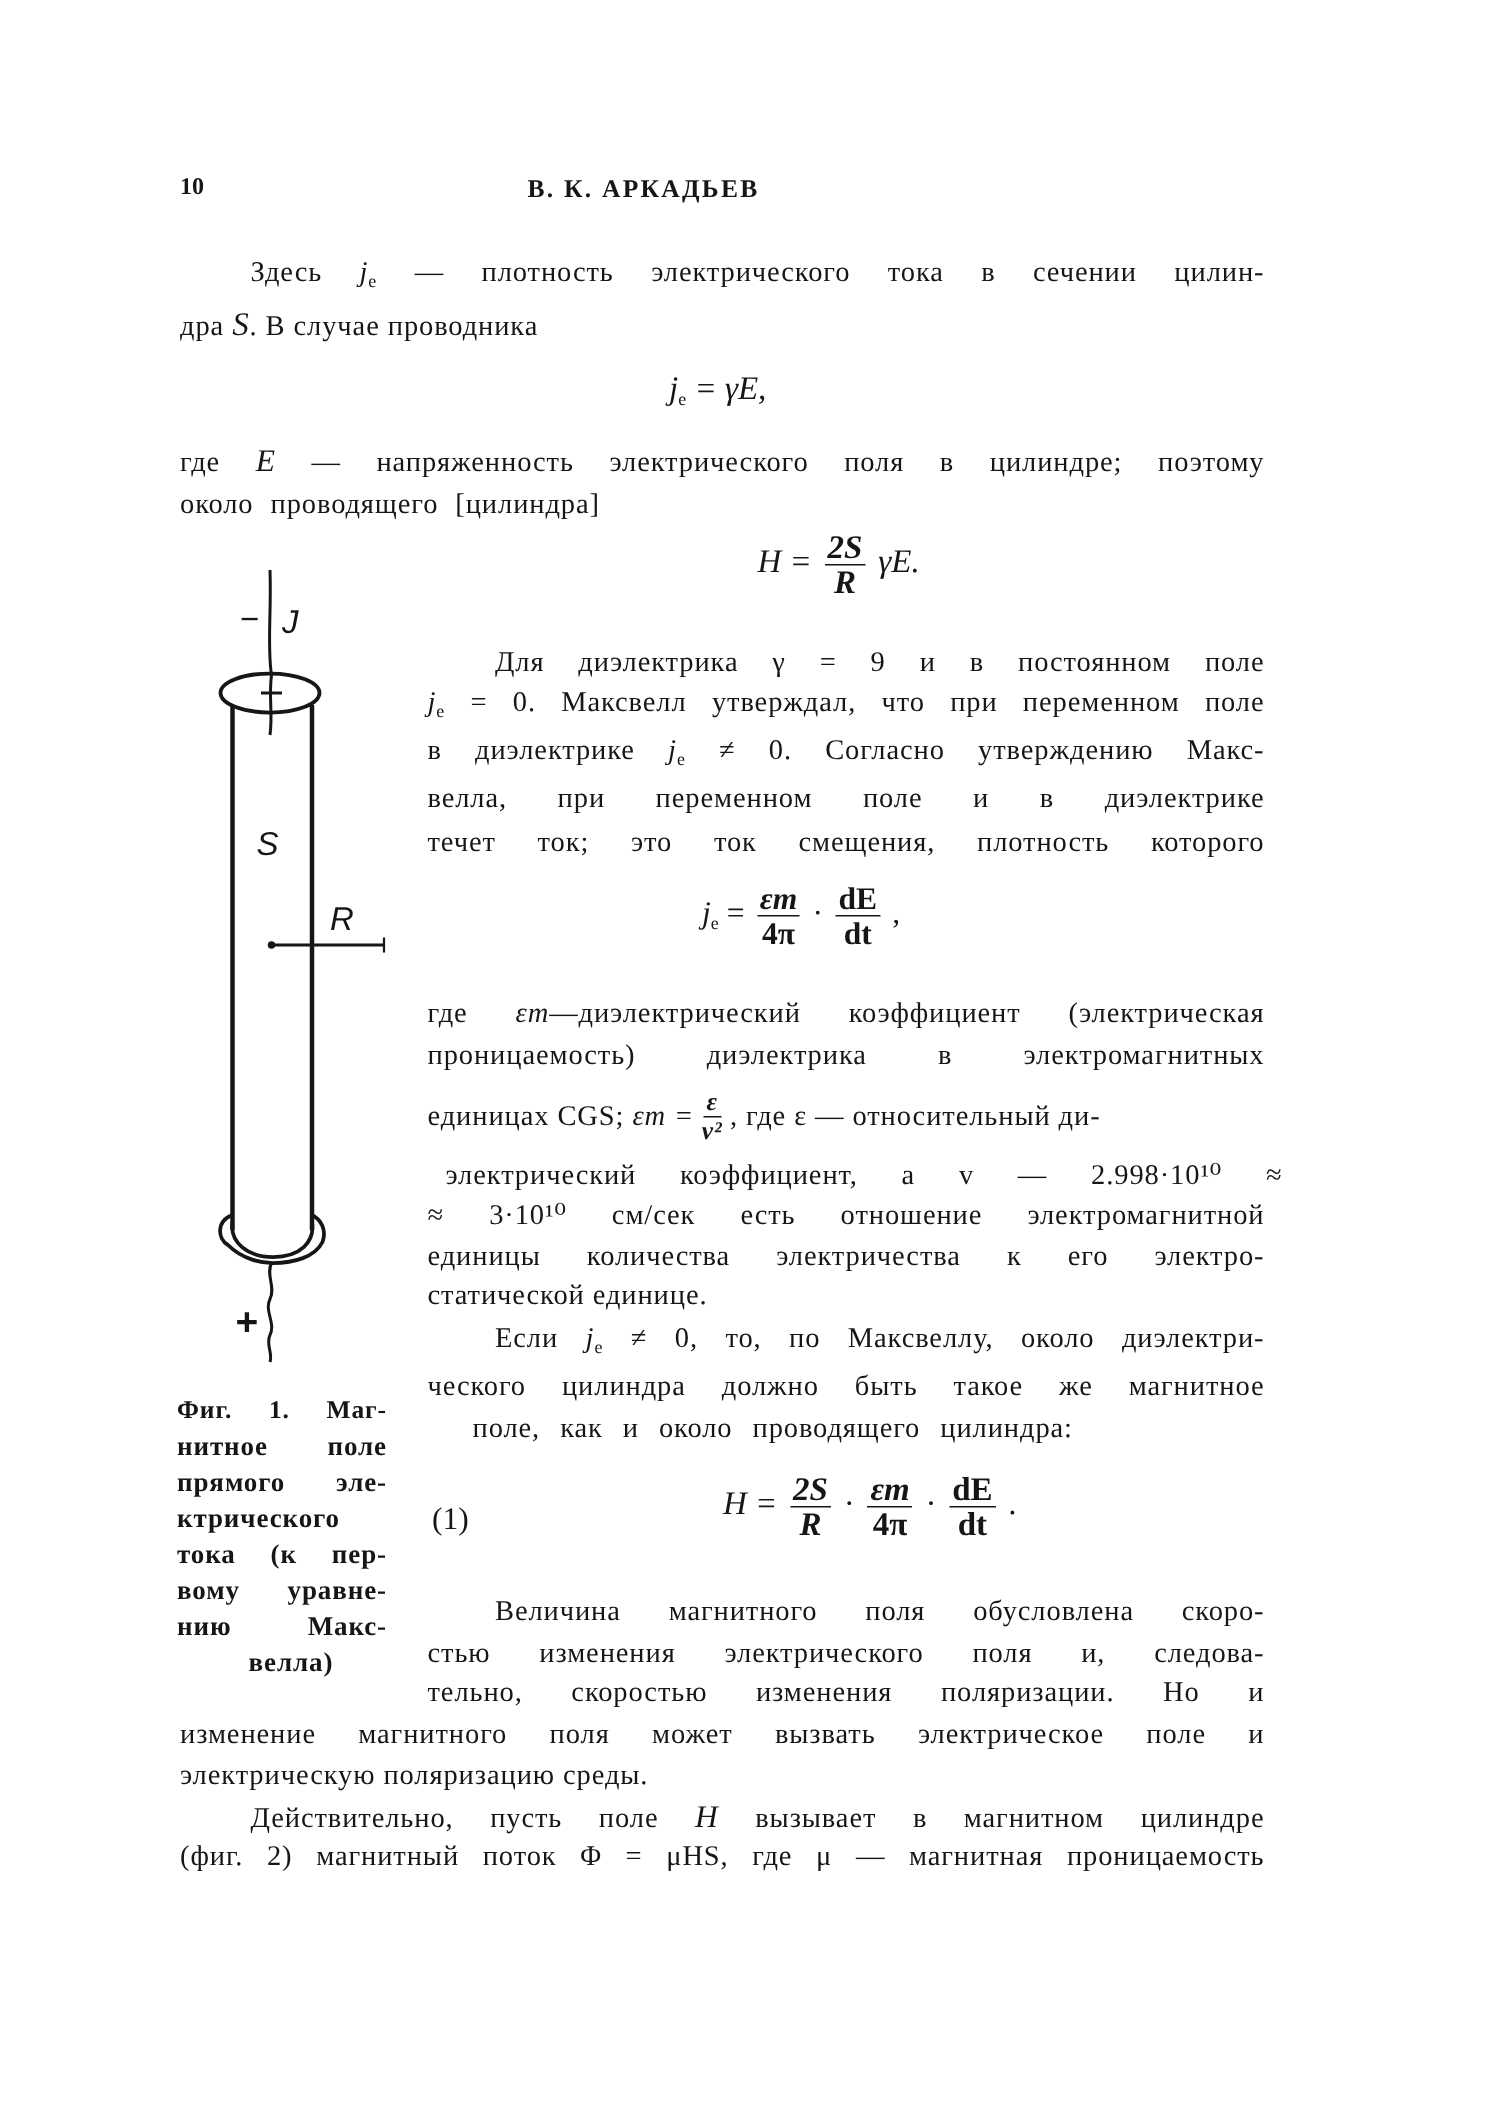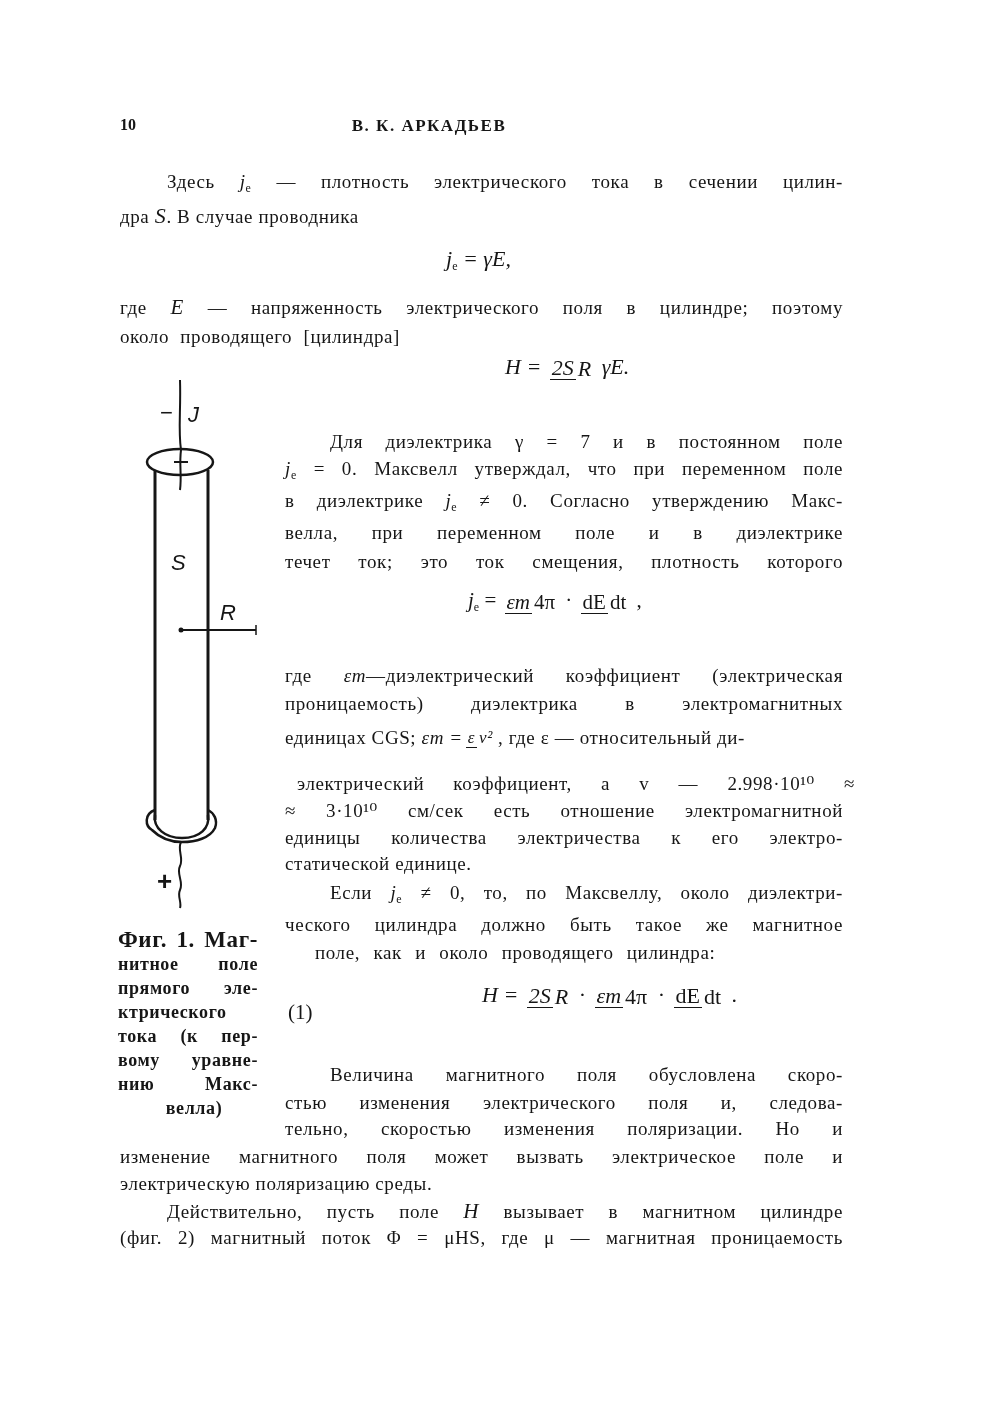--- a/index.html
+++ b/index.html
@@ -8,21 +8,21 @@
     font-family: "Liberation Serif", "DejaVu Serif", serif;
     color: #161616;
   }
   .abs { position: absolute; }
   .line { position: absolute; font-size: 19px; line-height: 24px; white-space: nowrap; letter-spacing: 0.6px; }
   .just { text-align: justify; text-align-last: justify; }
   .header-num { left: 120px; top: 116px; font-size: 16px; font-weight: bold; }
   .header-title { left: 0; width: 848px; top: 116px; text-align: center; font-size: 17px; font-weight: bold; letter-spacing: 1.5px; padding-left: 10px; box-sizing: border-box;}
   i, .it { font-style: italic; }
   sub { font-size: 12px; vertical-align: -4px; line-height: 0; }
-  .frac { display: inline-flex; flex-direction: row; align-items: center; vertical-align: middle; margin: 0 3px; line-height: 22px; }
+  .frac { display: inline-flex; flex-direction: column; align-items: center; vertical-align: middle; margin: 0 3px; line-height: 22px; font-weight: bold; }
   .frac .num { border-bottom: 1.5px solid #161616; padding: 0 2px; }
   .frac .den { padding: 0 2px; }
   .formula { position: absolute; font-size: 22px; white-space: nowrap; }
   .caption { position: absolute; left: 118px; top: 928px; width: 140px; font-size: 18px; line-height: 24px; font-weight: bold; letter-spacing: 0.6px; }
   .caption div { text-align: justify; text-align-last: justify; }
   .caption .last { text-align: center; text-align-last: center; padding-left: 12px; }
   .fig-label { position: absolute; font-style: italic; font-size: 22px; font-family: "Liberation Sans", sans-serif; }
 </style>
 </head>
 <body>
@@ -49,21 +49,21 @@
 
 <div class="formula" style="left:505px; top:354px;">
   <i>H =</i>
   <span class="frac">
       <span class="num it">2S</span>
       <span class="den it">R</span>
     </span>
   <i>γE.</i>
 </div>
 
-<div class="line just" style="left:330px; top:430px; width:513px;">Для диэлектрика γ = 7 и в постоянном поле</div>
+<div class="line just" style="left:330px; top:430px; width:513px;">Для диэлектрика γ = 9 и в постоянном поле</div>
 <div class="line just" style="left:285px; top:457px; width:558px;">
   <span style="display:inline-block; width:558px;"><i>j</i><sub>e</sub> <span>= 0. Максвелл утверждал, что при переменном поле</span></span>
 </div>
 <div class="line just" style="left:285px; top:489px; width:558px;">
   <span>в диэлектрике</span> <i>j</i><sub>e</sub> <span>≠ 0. Согласно утверждению Макс-</span>
 </div>
 <div class="line just" style="left:285px; top:521px; width:558px;">велла, при переменном поле и в диэлектрике</div>
 <div class="line just" style="left:285px; top:550px; width:558px;">течет ток; это ток смещения, плотность которого</div>
 
 <div class="formula" style="left:468px; top:588px; font-size:21px;">
@@ -156,21 +156,21 @@
   <line x1="136" y1="255" x2="136" y2="265" stroke="#161616" stroke-width="1.5"></line>
 </svg>
 
 <div class="fig-label" style="left:160px; top:400px; font-style:normal;">−</div>
 <div class="fig-label" style="left:188px; top:402px;">J</div>
 <div class="fig-label" style="left:171px; top:550px;">S</div>
 <div class="fig-label" style="left:220px; top:600px;">R</div>
 <div class="fig-label" style="left:157px; top:866px; font-style:normal; font-size:26px; font-weight:bold;">+</div>
 
 <div class="caption">
-  <div style="font-size:23px;">Фиг. 1. Маг-</div>
+  <div style="font-size:17px;">Фиг. 1. Маг-</div>
   <div>нитное поле</div>
   <div>прямого эле-</div>
   <div>ктрического</div>
   <div>тока (к пер-</div>
   <div>вому уравне-</div>
   <div>нию Макс-</div>
   <div class="last">велла)</div>
 </div>
 
 </body></html>

